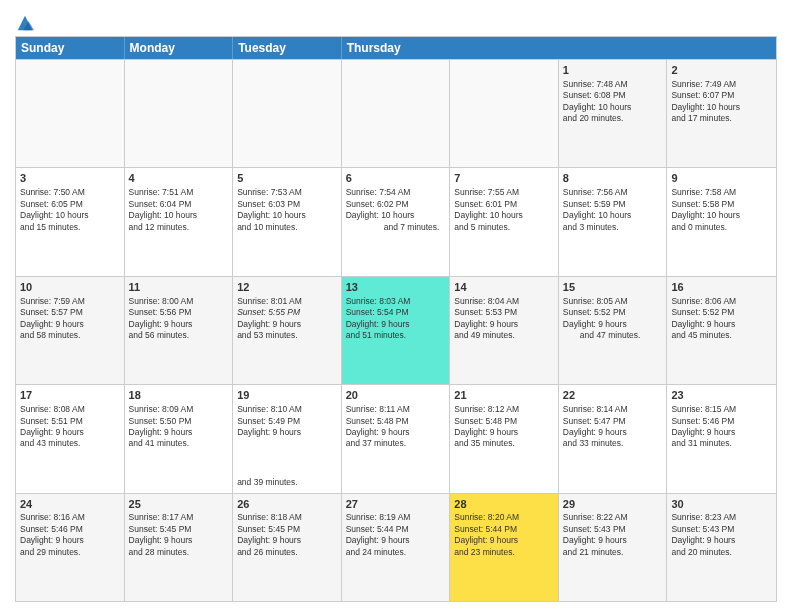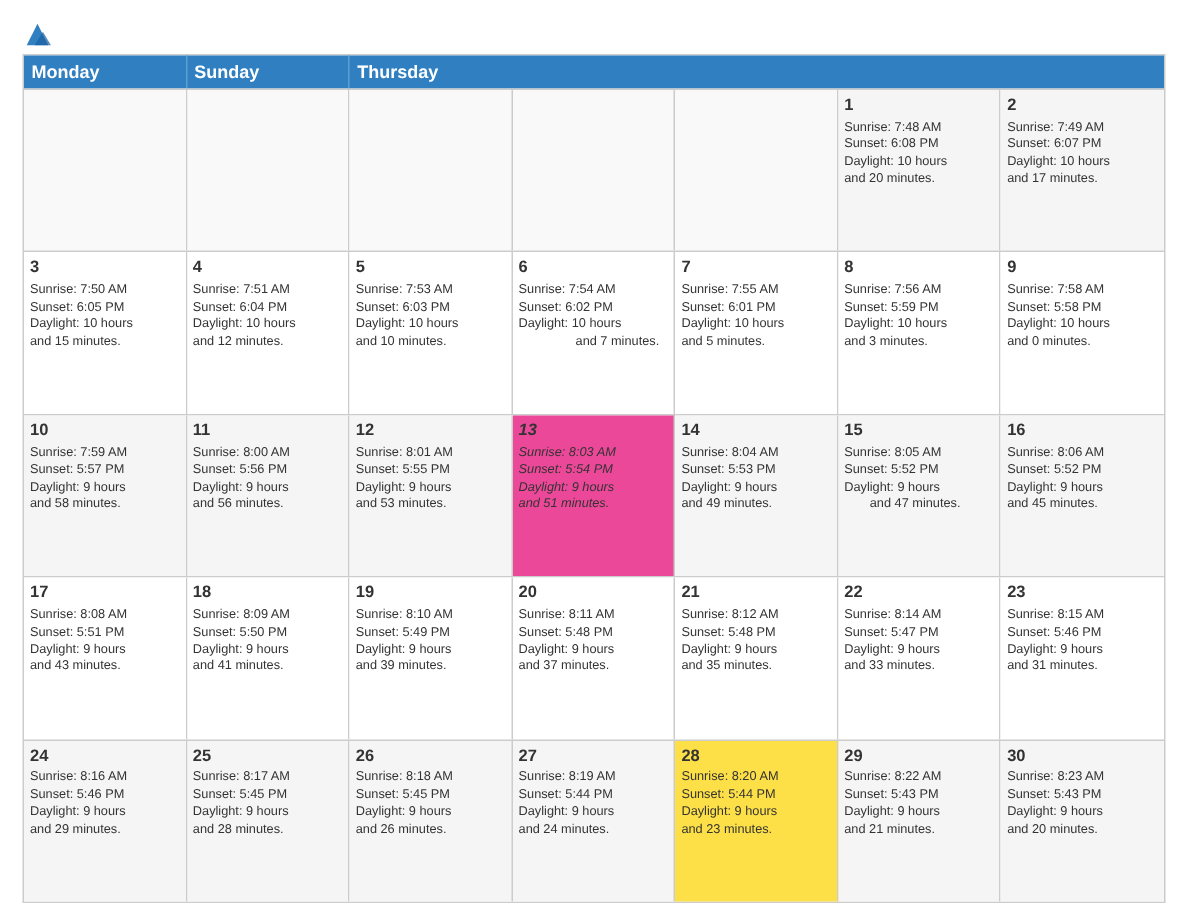--- a/index.html
+++ b/index.html
@@ -123,22 +123,23 @@
       </div>
     </div>
     <div class="header-right">
       <div class="month-title"></div>
       <div class="location"></div>
     </div>
   </div>
 
   <div class="calendar">
     <div class="cal-header">
-    <div class="cal-header-cell">Monday</div>
-        <div class="cal-header-cell">Sunday</div>
+    <div class="cal-header-cell">Sunday</div>
+        <div class="cal-header-cell">Monday</div>
+        <div class="cal-header-cell">Tuesday</div>
         <div class="cal-header-cell">Thursday</div>
       </div>
     <div class="cal-body">
     <div class="cal-row">
           <div class="cal-cell empty"></div>
           <div class="cal-cell empty"></div>
           <div class="cal-cell empty"></div>
           <div class="cal-cell empty"></div>
           <div class="cal-cell empty"></div>
           <div class="cal-cell" style="background: rgb(245, 245, 245);">
@@ -218,25 +219,25 @@
           <div class="cal-cell" style="background: rgb(245, 245, 245);">
             <span class="day-num">11</span>
             <span style="display: block;">Sunrise: 8:00 AM</span>
             <span style="display: block;">Sunset: 5:56 PM</span>
             <span style="display: block;">Daylight: 9 hours</span>
             <span style="display: block;">and 56 minutes.</span>
           </div>
           <div class="cal-cell" style="background: rgb(245, 245, 245);">
             <span class="day-num">12</span>
             <span style="display: block;">Sunrise: 8:01 AM</span>
-            <span style="display: block;">Sunset: 5:55 PM</span>
+            <span style="display: block; font-style: italic;">Sunset: 5:55 PM</span>
             <span style="display: block;">Daylight: 9 hours</span>
             <span style="display: block;">and 53 minutes.</span>
           </div>
-          <div class="cal-cell" style="background: #ec4899; font-style: italic;">
+          <div class="cal-cell" style="background: #5eead4;">
             <span class="day-num">13</span>
             <span style="display: block;">Sunrise: 8:03 AM</span>
             <span style="display: block;">Sunset: 5:54 PM</span>
             <span style="display: block;">Daylight: 9 hours</span>
             <span style="display: block;">and 51 minutes.</span>
           </div>
           <div class="cal-cell" style="background: rgb(245, 245, 245);">
             <span class="day-num">14</span>
             <span style="display: block;">Sunrise: 8:04 AM</span>
             <span style="display: block;">Sunset: 5:53 PM</span>
@@ -271,21 +272,21 @@
             <span style="display: block;">Sunrise: 8:09 AM</span>
             <span style="display: block;">Sunset: 5:50 PM</span>
             <span style="display: block;">Daylight: 9 hours</span>
             <span style="display: block;">and 41 minutes.</span>
           </div>
           <div class="cal-cell">
             <span class="day-num">19</span>
             <span style="display: block;">Sunrise: 8:10 AM</span>
             <span style="display: block;">Sunset: 5:49 PM</span>
             <span style="display: block;">Daylight: 9 hours</span>
-            <span style="display: block;">and 39 minutes.</span>
+            <span style="display: block; margin-top: 39px;">and 39 minutes.</span>
           </div>
           <div class="cal-cell">
             <span class="day-num">20</span>
             <span style="display: block;">Sunrise: 8:11 AM</span>
             <span style="display: block;">Sunset: 5:48 PM</span>
             <span style="display: block;">Daylight: 9 hours</span>
             <span style="display: block;">and 37 minutes.</span>
           </div>
           <div class="cal-cell">
             <span class="day-num">21</span>

